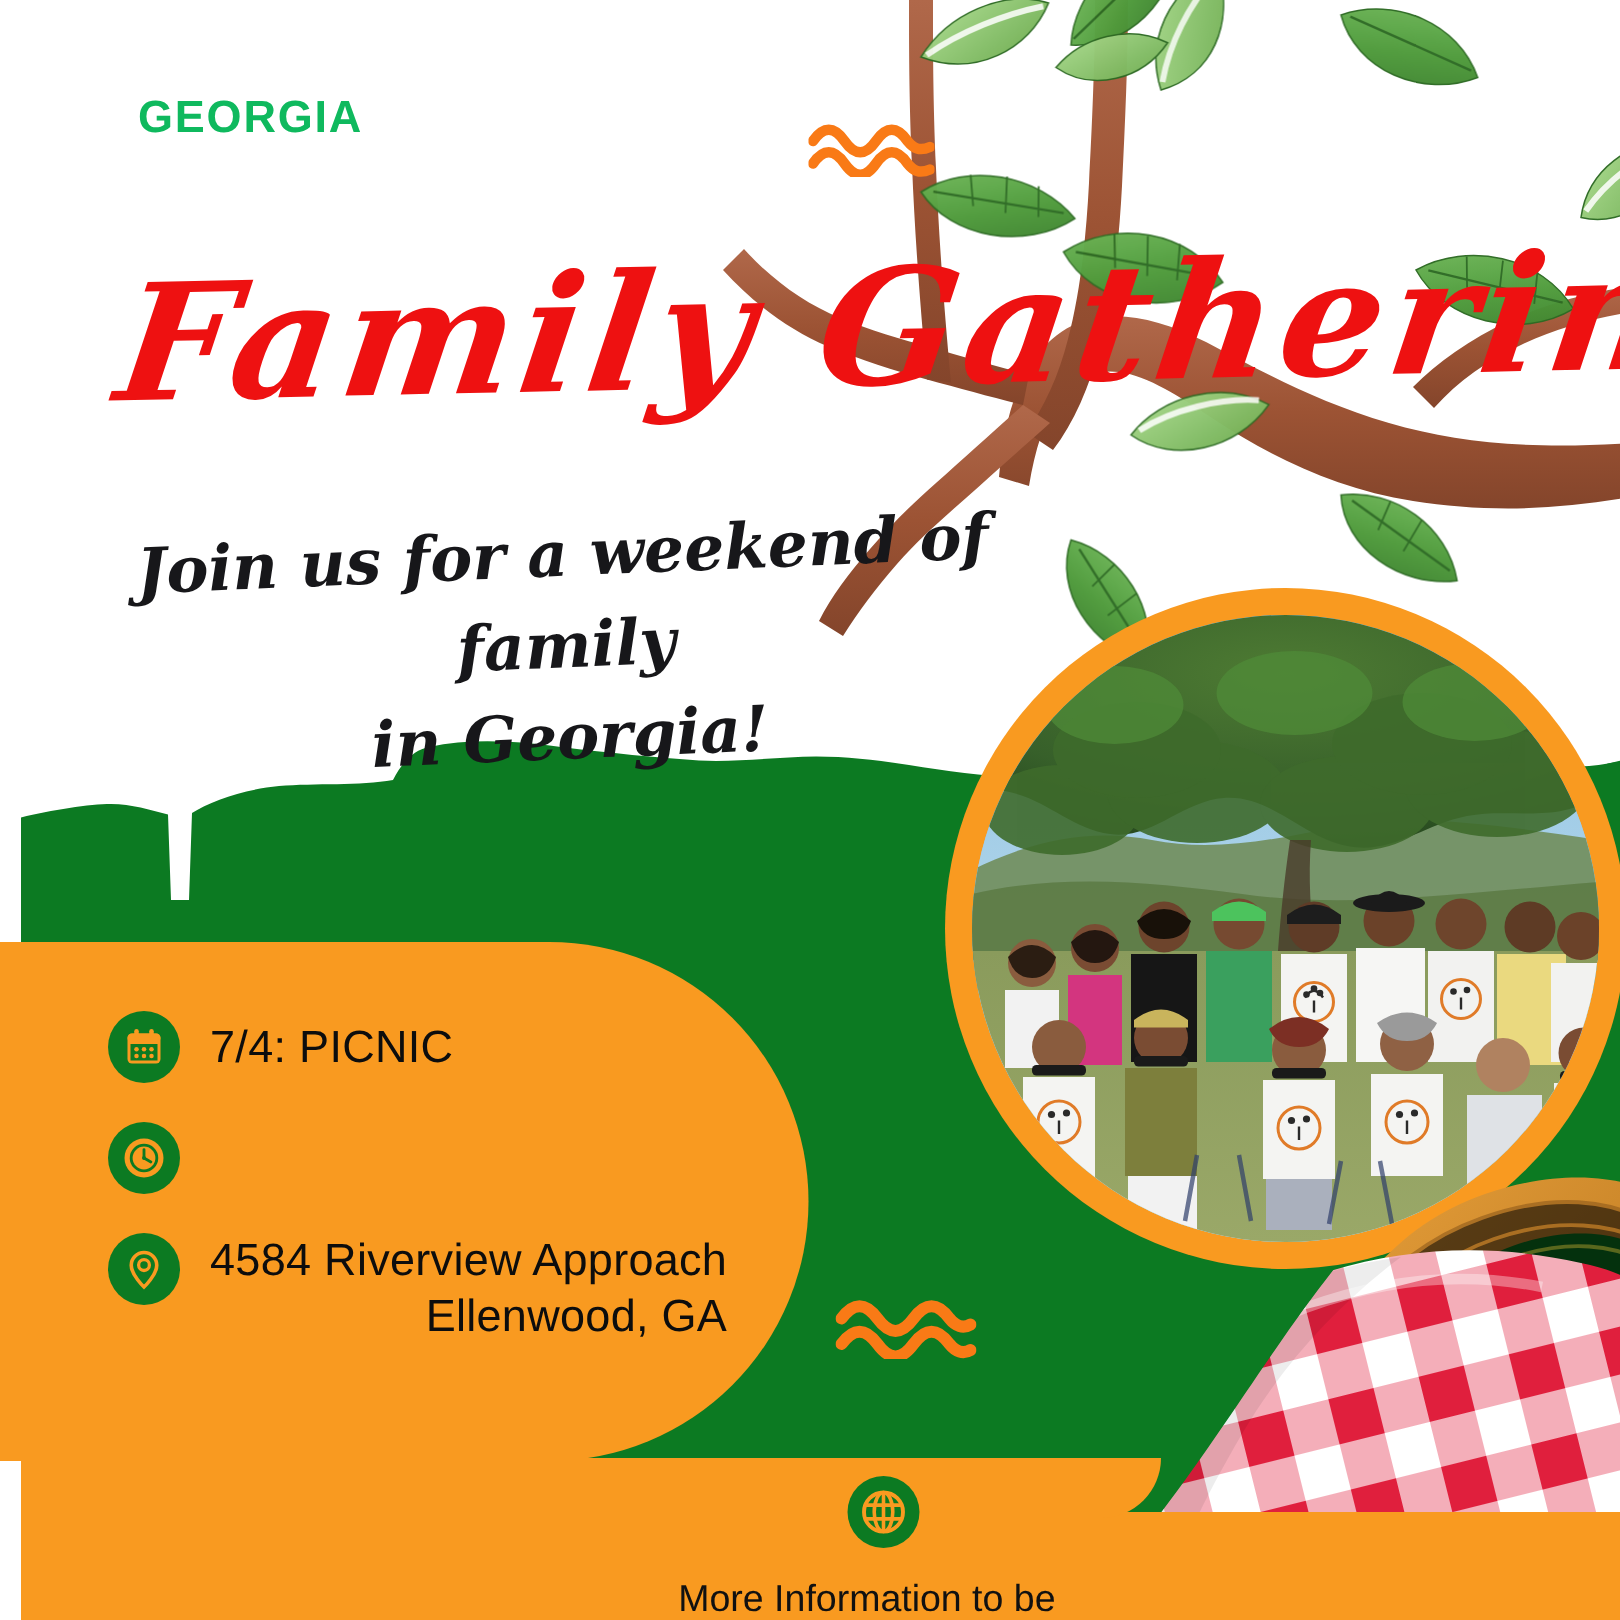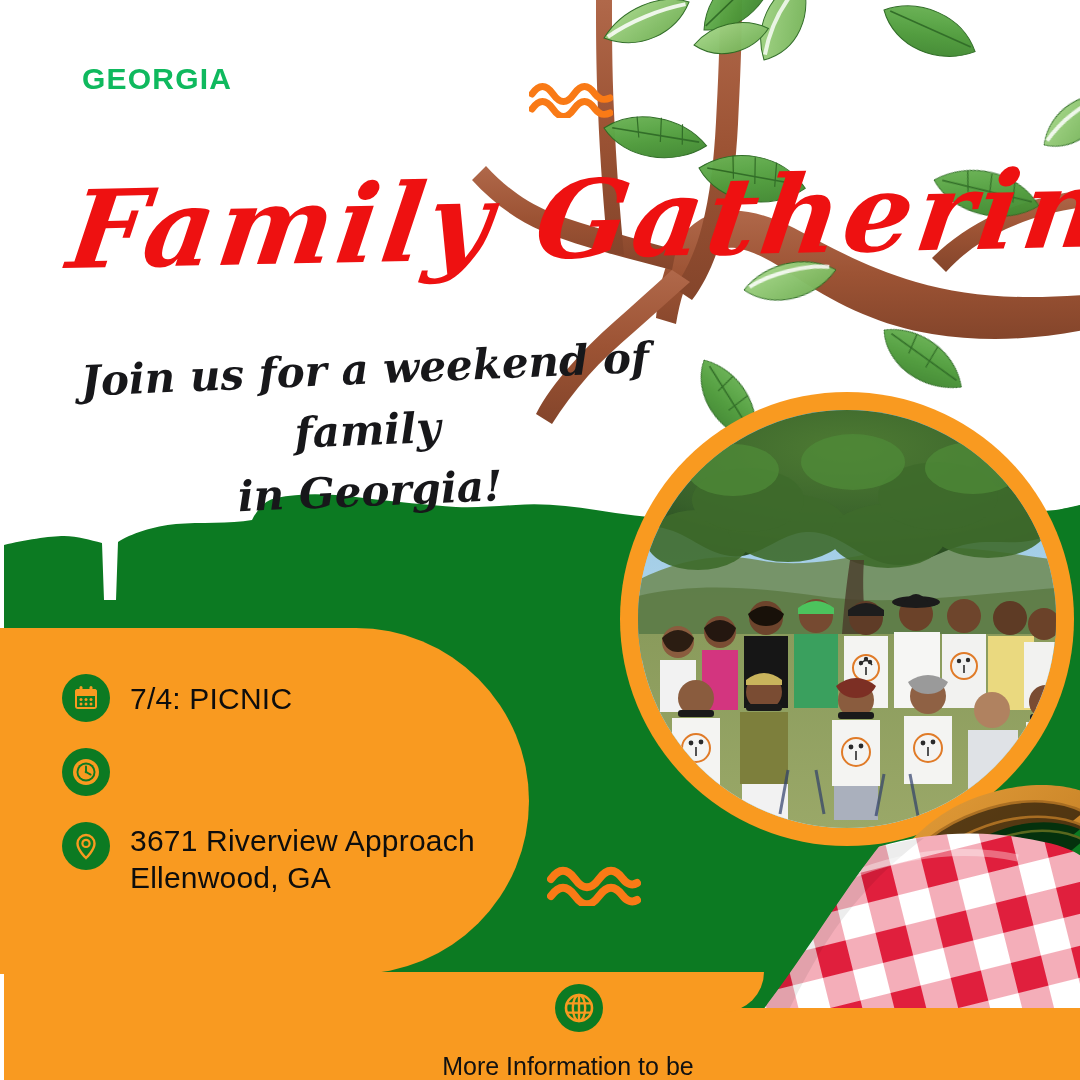--- a/index.html
+++ b/index.html
@@ -9,21 +9,21 @@
     font-family:"Liberation Sans", sans-serif;
     display:flex; align-items:flex-start; justify-content:flex-start;
   }
   .flyer{
     position:relative;
     width:1080px; height:1080px;
     background:#ffffff;
     overflow:hidden;
   }
   
-  .layer{ position:absolute; top:0; left:4px; width:856px; height:1080px; }
+  .layer{ position:absolute; top:0; left:14px; width:856px; height:1080px; }
   .l-green      { z-index:2; }
   .l-branch     { z-index:3; }
   .l-orangepanel{ z-index:4; }
   .l-waves      { z-index:5; }
   .l-photo      { z-index:6; }
   .l-basket     { z-index:7; }
   .l-footerbar  { z-index:8; }
   .l-text       { z-index:9; }
 
   
@@ -68,20 +68,21 @@
     background:#f99a20;
     border-radius:0 210px 210px 0;
   }
   .info-rows{
     position:absolute; left:0; top:628px; width:540px; height:346px;
     padding:46px 0 0 58px;
   }
   .info-row{
     display:flex; align-items:flex-start; gap:20px;
     margin-bottom:26px;
+    text-align:right;
   }
   .info-row:last-child{ margin-bottom:0; }
   .ico{
     flex:0 0 auto;
     width:48px; height:48px; border-radius:50%;
     background:#0c7a22;
     display:flex; align-items:center; justify-content:center;
   }
   .ico svg{ display:block; }
   .info-text{
@@ -574,20 +575,20 @@
         </span>
       </div>
 
       <div class="info-row addr">
         <span class="ico">
           <svg width="28" height="28" viewBox="0 0 28 28">
             <path d="M14,3 C9.3,3 5.5,6.8 5.5,11.5 C5.5,18 14,26 14,26 C14,26 22.5,18 22.5,11.5 C22.5,6.8 18.7,3 14,3 Z" fill="none" stroke="#f99a20" stroke-width="2.4"></path>
             <circle cx="14" cy="11.4" r="3.6" fill="none" stroke="#f99a20" stroke-width="2.2"></circle>
           </svg>
         </span>
-        <span class="info-text">3671 Riverview Approach
+        <span class="info-text">4584 Riverview Approach
 Ellenwood, GA</span>
       </div>
 
     </div>
   </div>
 
 </div>
 
 </body></html>

